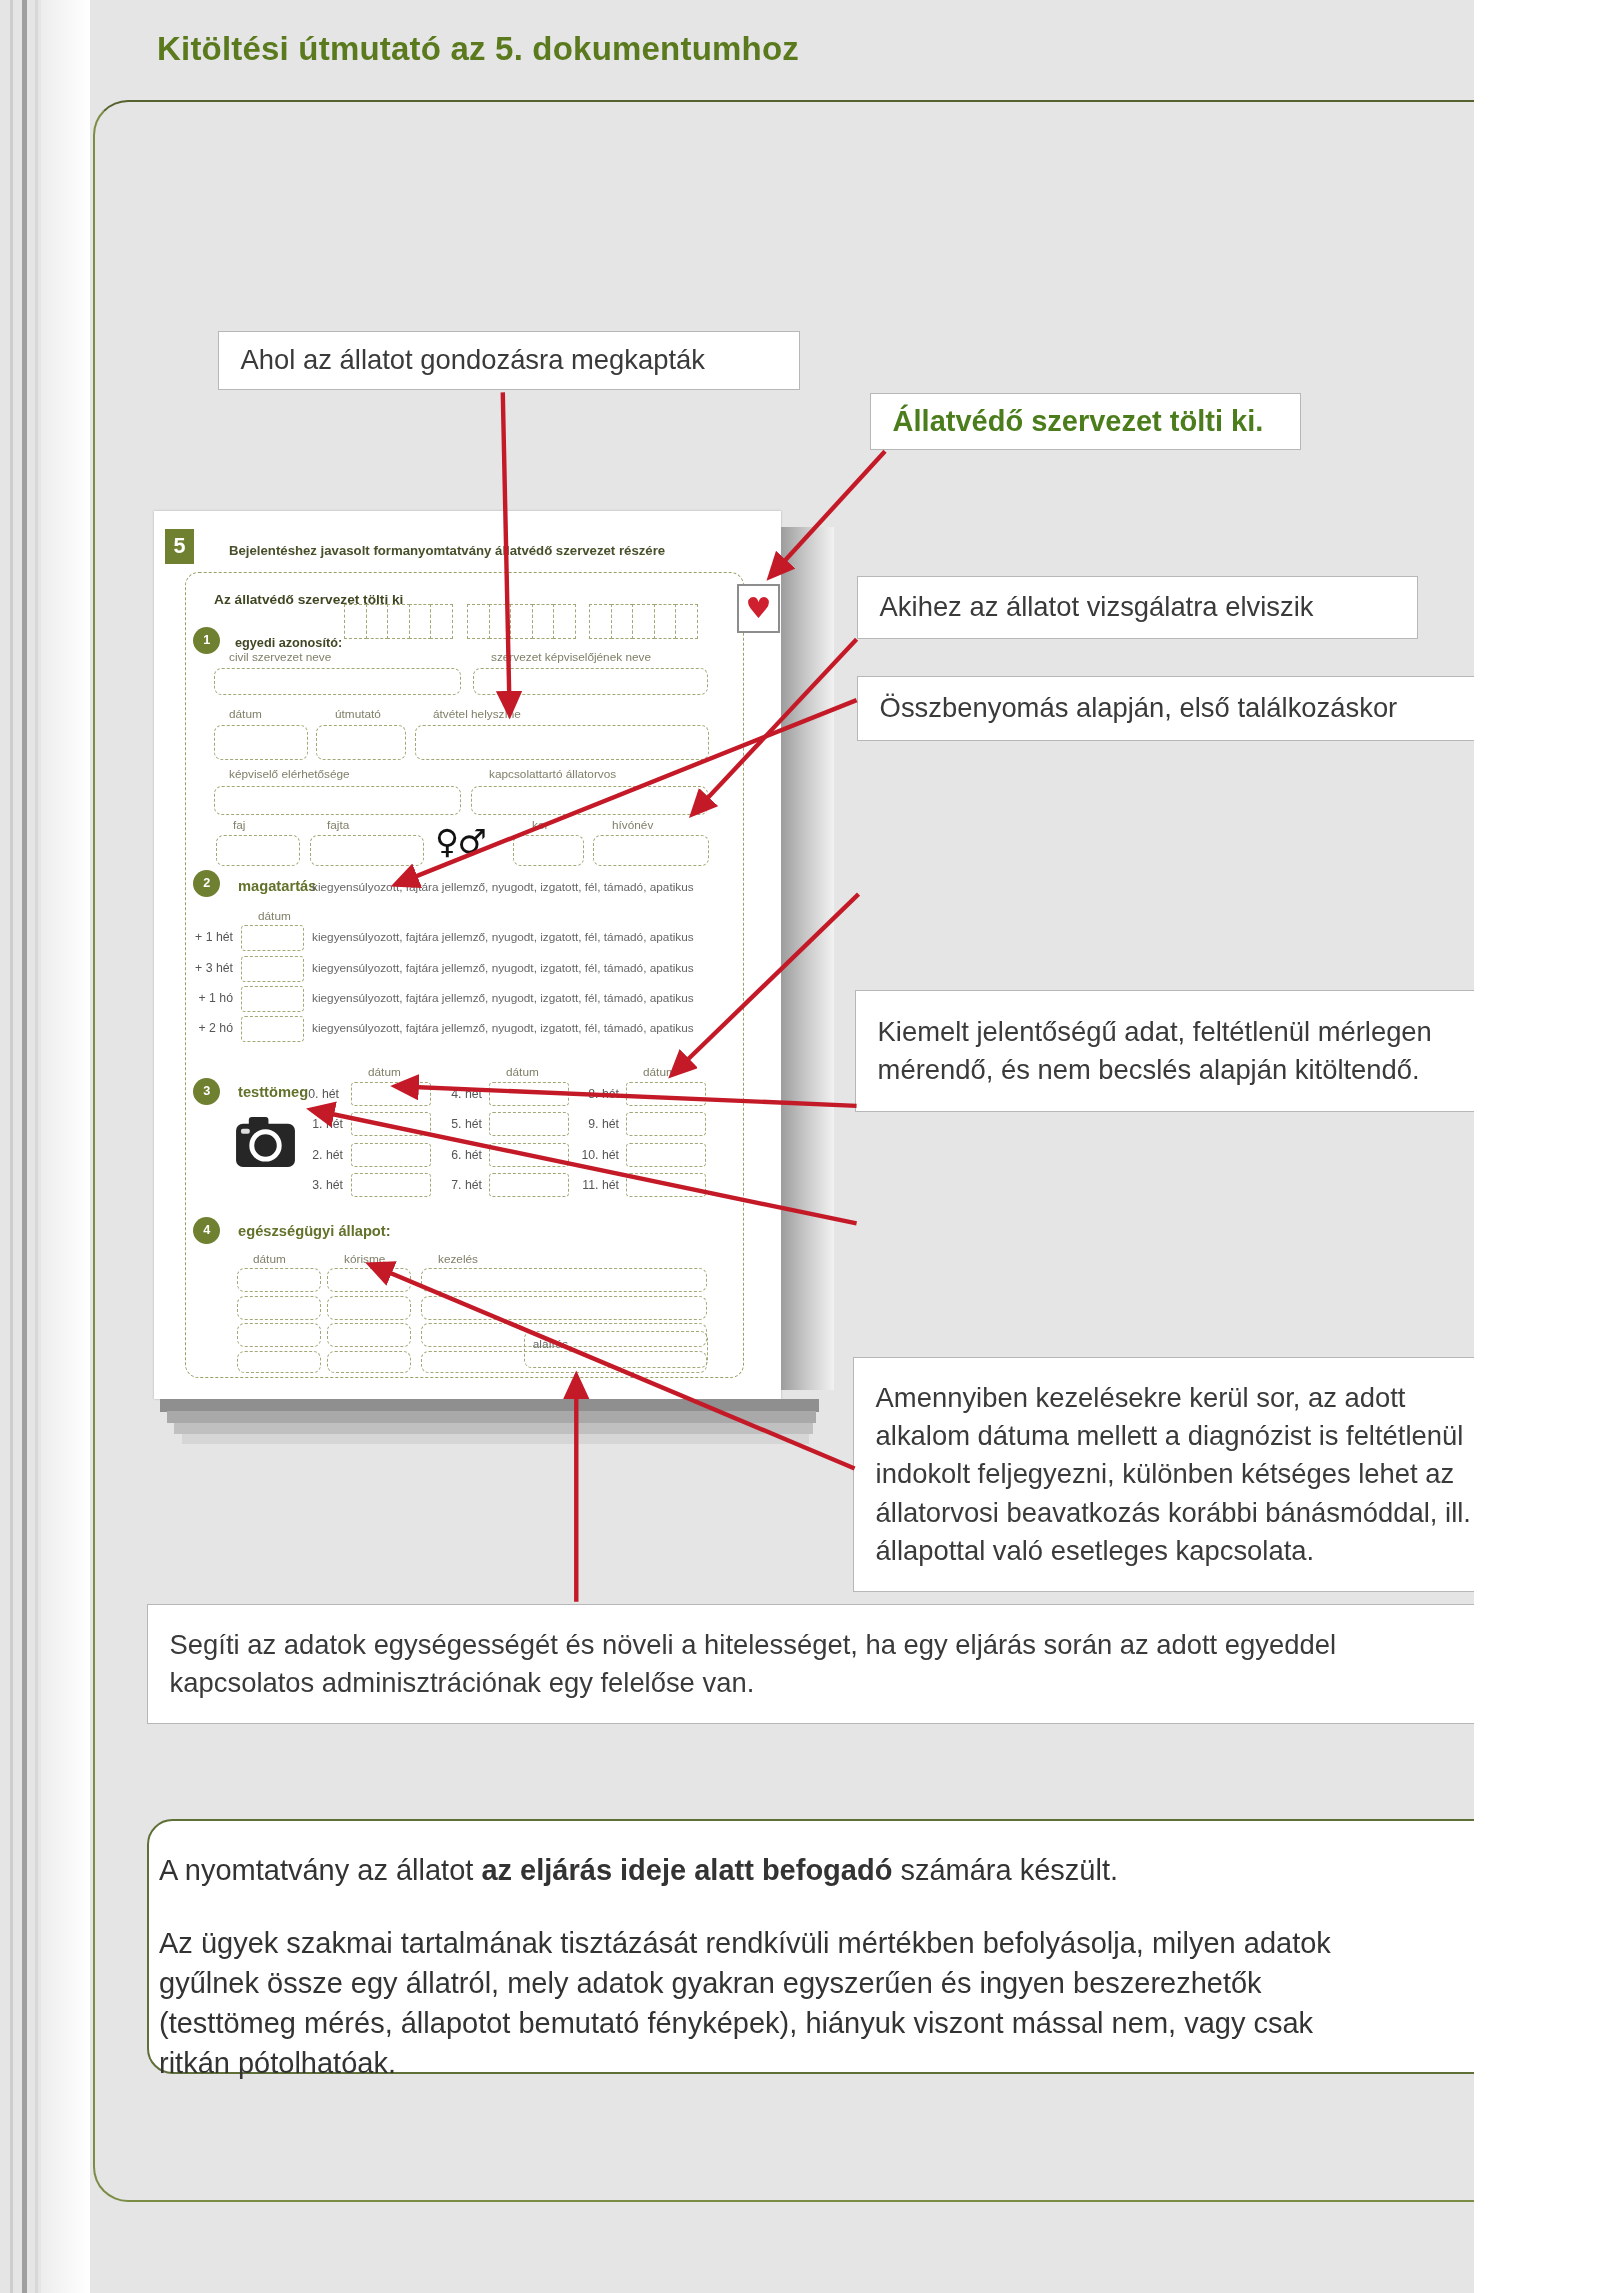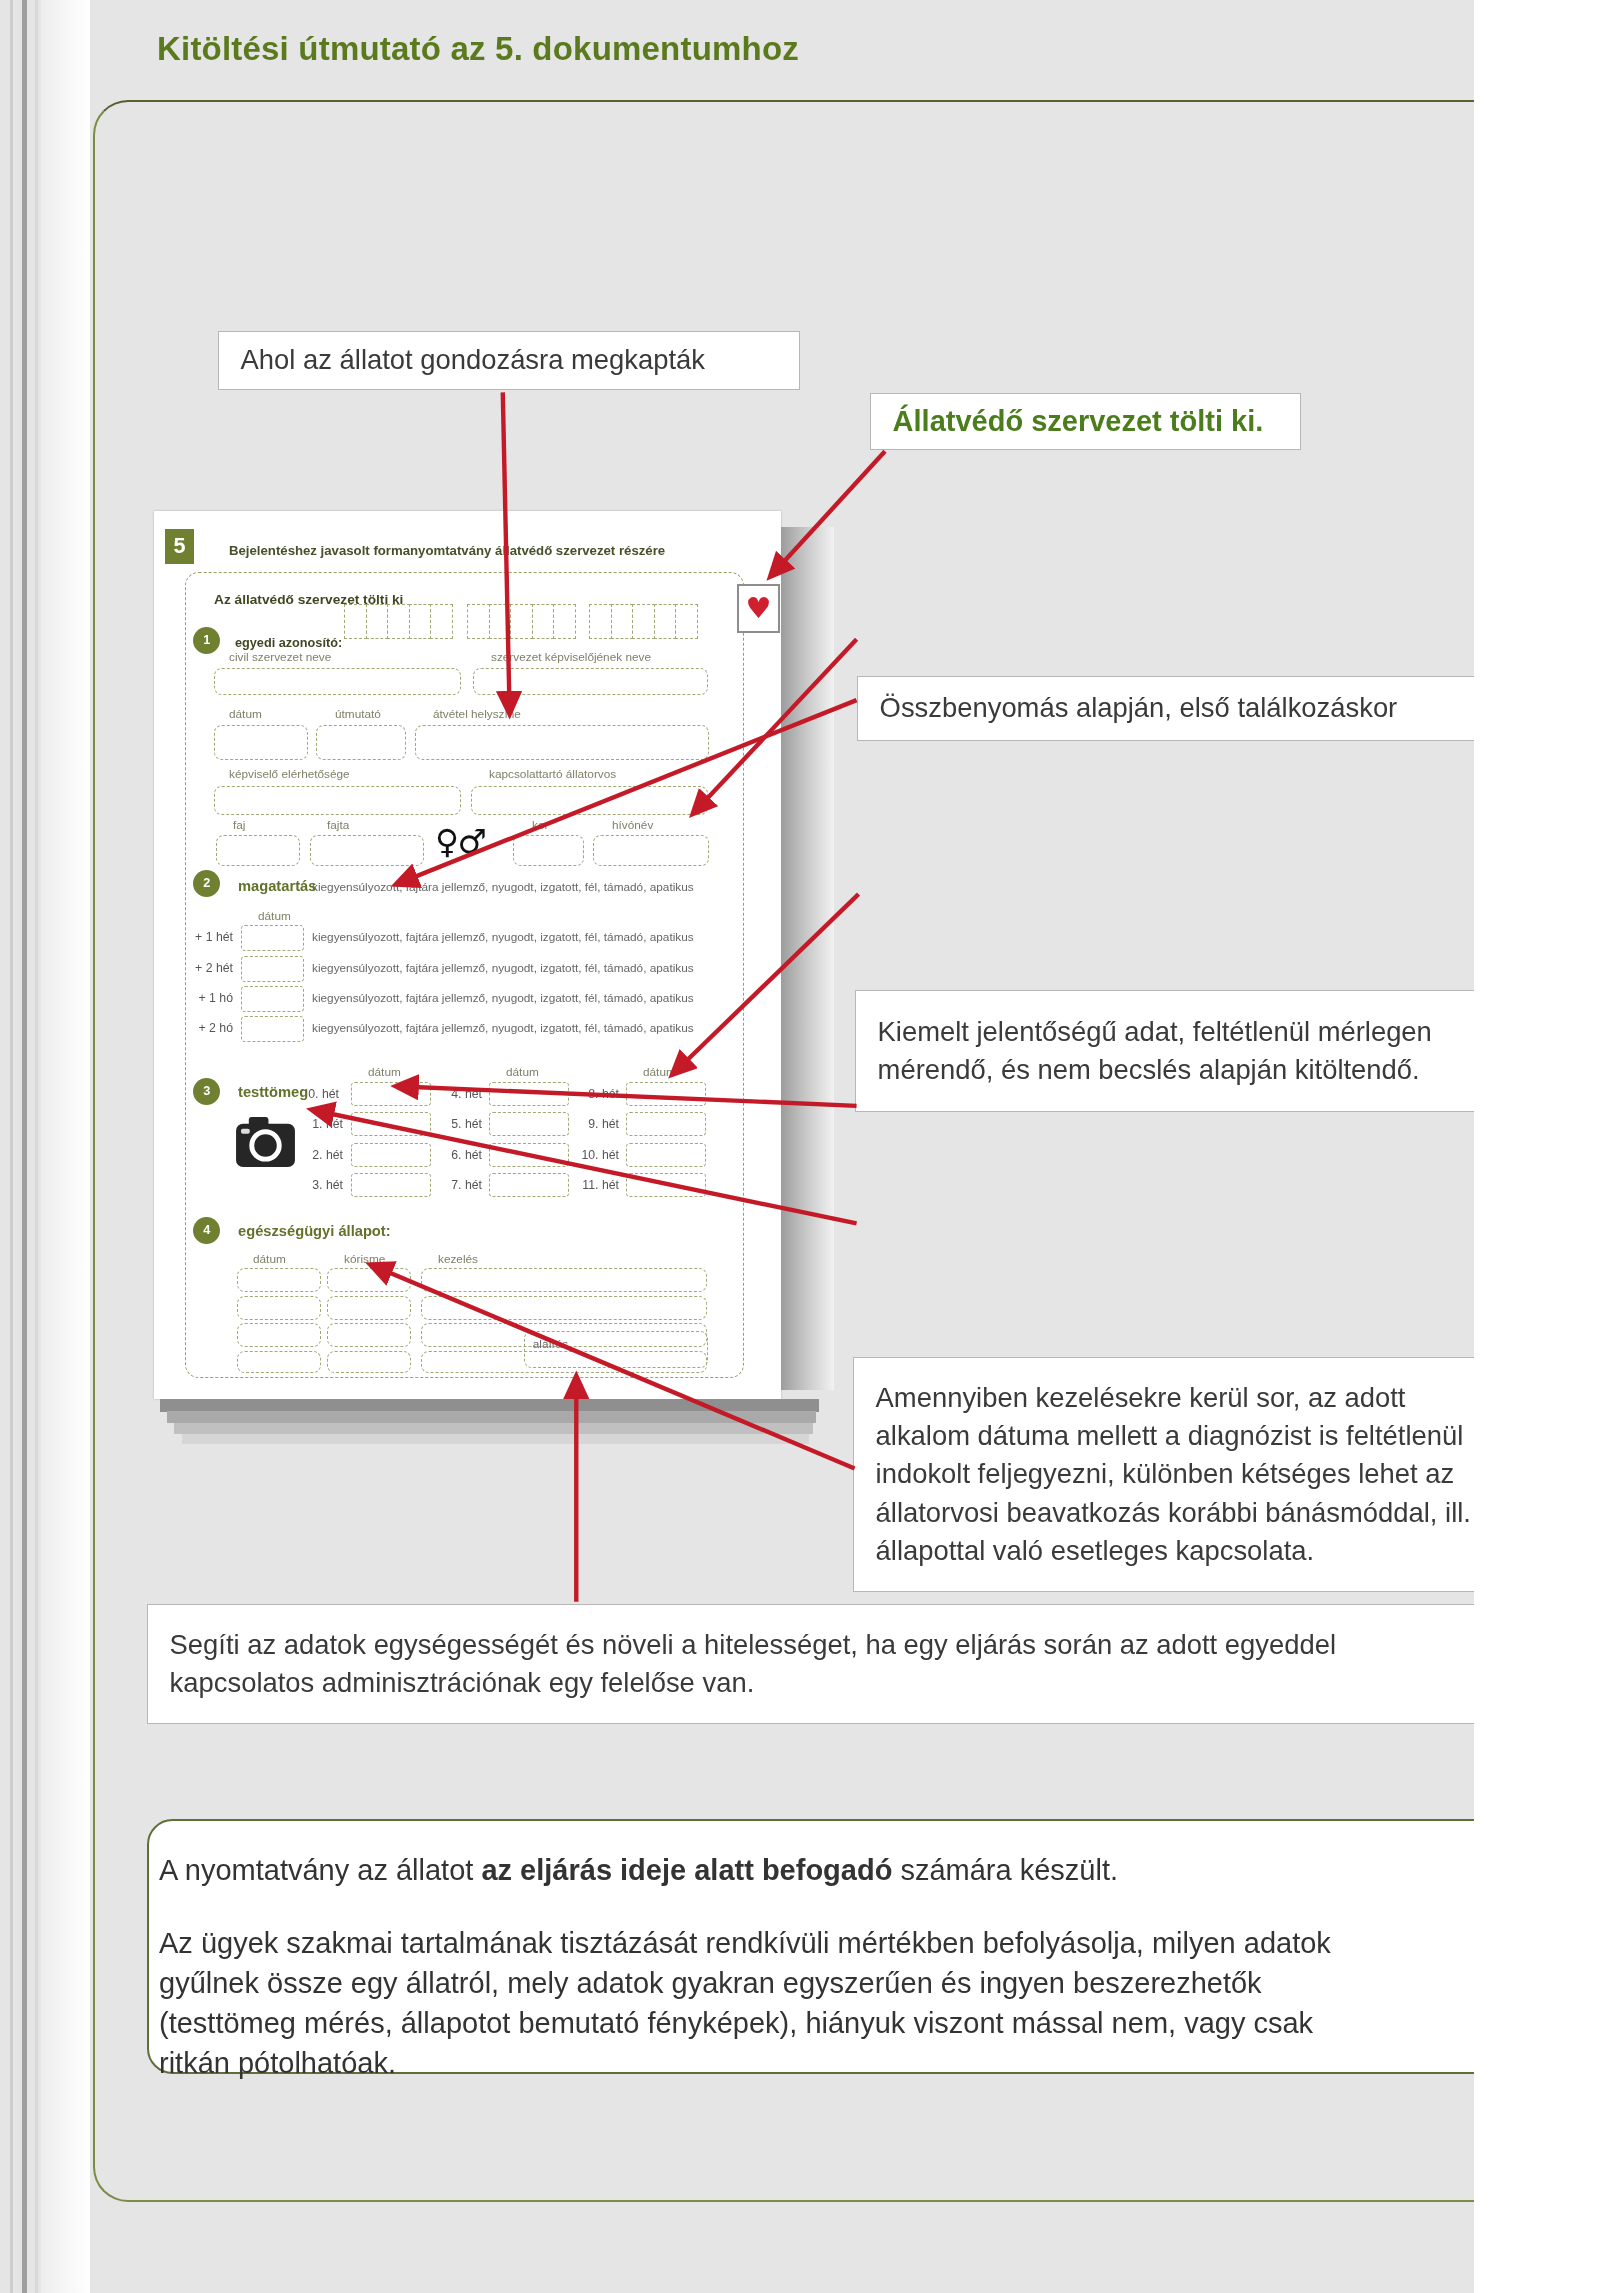--- a/index.html
+++ b/index.html
@@ -135,21 +135,21 @@
 
   <div class="abs circle" style="left:193px;top:870px;">2</div>
   <div class="abs seclabel" style="left:238px;top:878px;">magatartás</div>
   <div class="abs traits" style="left:312px;top:881px;width:402px;">kiegyensúlyozott, fajtára jellemző, nyugodt, izgatott, fél,  támadó, apatikus</div>
   <div class="abs lbl" style="left:243px;top:910px;">dátum</div>
 
   <div class="abs rowlbl" style="left:188px;top:931px;width:45px;">+ 1 hét</div>
   <div class="abs fbox" style="left:241px;top:925px;width:63px;height:25.5px;border-radius:3.9px;"></div>
   <div class="abs traits" style="left:312px;top:931px;width:402px;">kiegyensúlyozott, fajtára jellemző, nyugodt, izgatott, fél,  támadó, apatikus</div>
 
-  <div class="abs rowlbl" style="left:188px;top:962px;width:45px;">+ 2 hét</div>
+  <div class="abs rowlbl" style="left:188px;top:962px;width:45px;">+ 3 hét</div>
   <div class="abs fbox" style="left:241px;top:956px;width:63px;height:25.5px;border-radius:3.9px;"></div>
   <div class="abs traits" style="left:312px;top:962px;width:402px;">kiegyensúlyozott, fajtára jellemző, nyugodt, izgatott, fél,  támadó, apatikus</div>
 
   <div class="abs rowlbl" style="left:188px;top:992px;width:45px;">+ 1 hó</div>
   <div class="abs fbox" style="left:241px;top:986px;width:63px;height:25.5px;border-radius:3.9px;"></div>
   <div class="abs traits" style="left:312px;top:992px;width:402px;">kiegyensúlyozott, fajtára jellemző, nyugodt, izgatott, fél,  támadó, apatikus</div>
 
   <div class="abs rowlbl" style="left:188px;top:1022px;width:45px;">+ 2 hó</div>
   <div class="abs fbox" style="left:241px;top:1016px;width:63px;height:25.5px;border-radius:3.9px;"></div>
   <div class="abs traits" style="left:312px;top:1022px;width:402px;">kiegyensúlyozott, fajtára jellemző, nyugodt, izgatott, fél,  támadó, apatikus</div>
@@ -216,20 +216,21 @@
   <div class="abs fbox" style="left:421px;top:1323px;width:286px;height:23.5px;"></div>
 
   <div class="abs fbox" style="left:237px;top:1351px;width:84px;height:21.6px;"></div>
   <div class="abs fbox" style="left:327px;top:1351px;width:84px;height:21.6px;"></div>
   <div class="abs fbox" style="left:421px;top:1351px;width:286px;height:21.6px;"></div>
 
   <div class="abs sign-box" style="left:524px;top:1331px;width:184px;height:37px;">aláírás</div>
 
   <div class="abs callout" style="left:218px;top:331px;width:582px;height:59px;">Ahol az állatot gondozásra megkapták</div>
   <div class="abs callout green" style="left:870px;top:393px;width:431px;height:57px;">Állatvédő szervezet tölti ki.</div>
+  <div class="abs callout" style="left:857px;top:576px;width:561px;height:63px;">Akihez az állatot vizsgálatra elviszik</div>
   <div class="abs callout" style="left:857px;top:676px;width:733px;height:65px;">Összbenyomás alapján, első  találkozáskor</div>
   <div class="abs callout" style="left:855px;top:990px;width:686px;height:122px;">Kiemelt jelentőségű adat, feltétlenül mérlegen
 mérendő, és nem becslés alapján kitöltendő.</div>
   <div class="abs callout" style="left:853px;top:1357px;width:729px;height:235px;">Amennyiben kezelésekre kerül sor, az adott
 alkalom dátuma mellett a diagnózist is feltétlenül
 indokolt feljegyezni, különben kétséges lehet az
 állatorvosi beavatkozás korábbi bánásmóddal, ill.
 állapottal való esetleges kapcsolata.</div>
   <div class="abs callout" style="left:147px;top:1604px;width:1386px;height:120px;">Segíti az adatok egységességét és növeli a hitelességet, ha egy eljárás során az adott egyeddel
 kapcsolatos adminisztrációnak egy felelőse van.</div>

